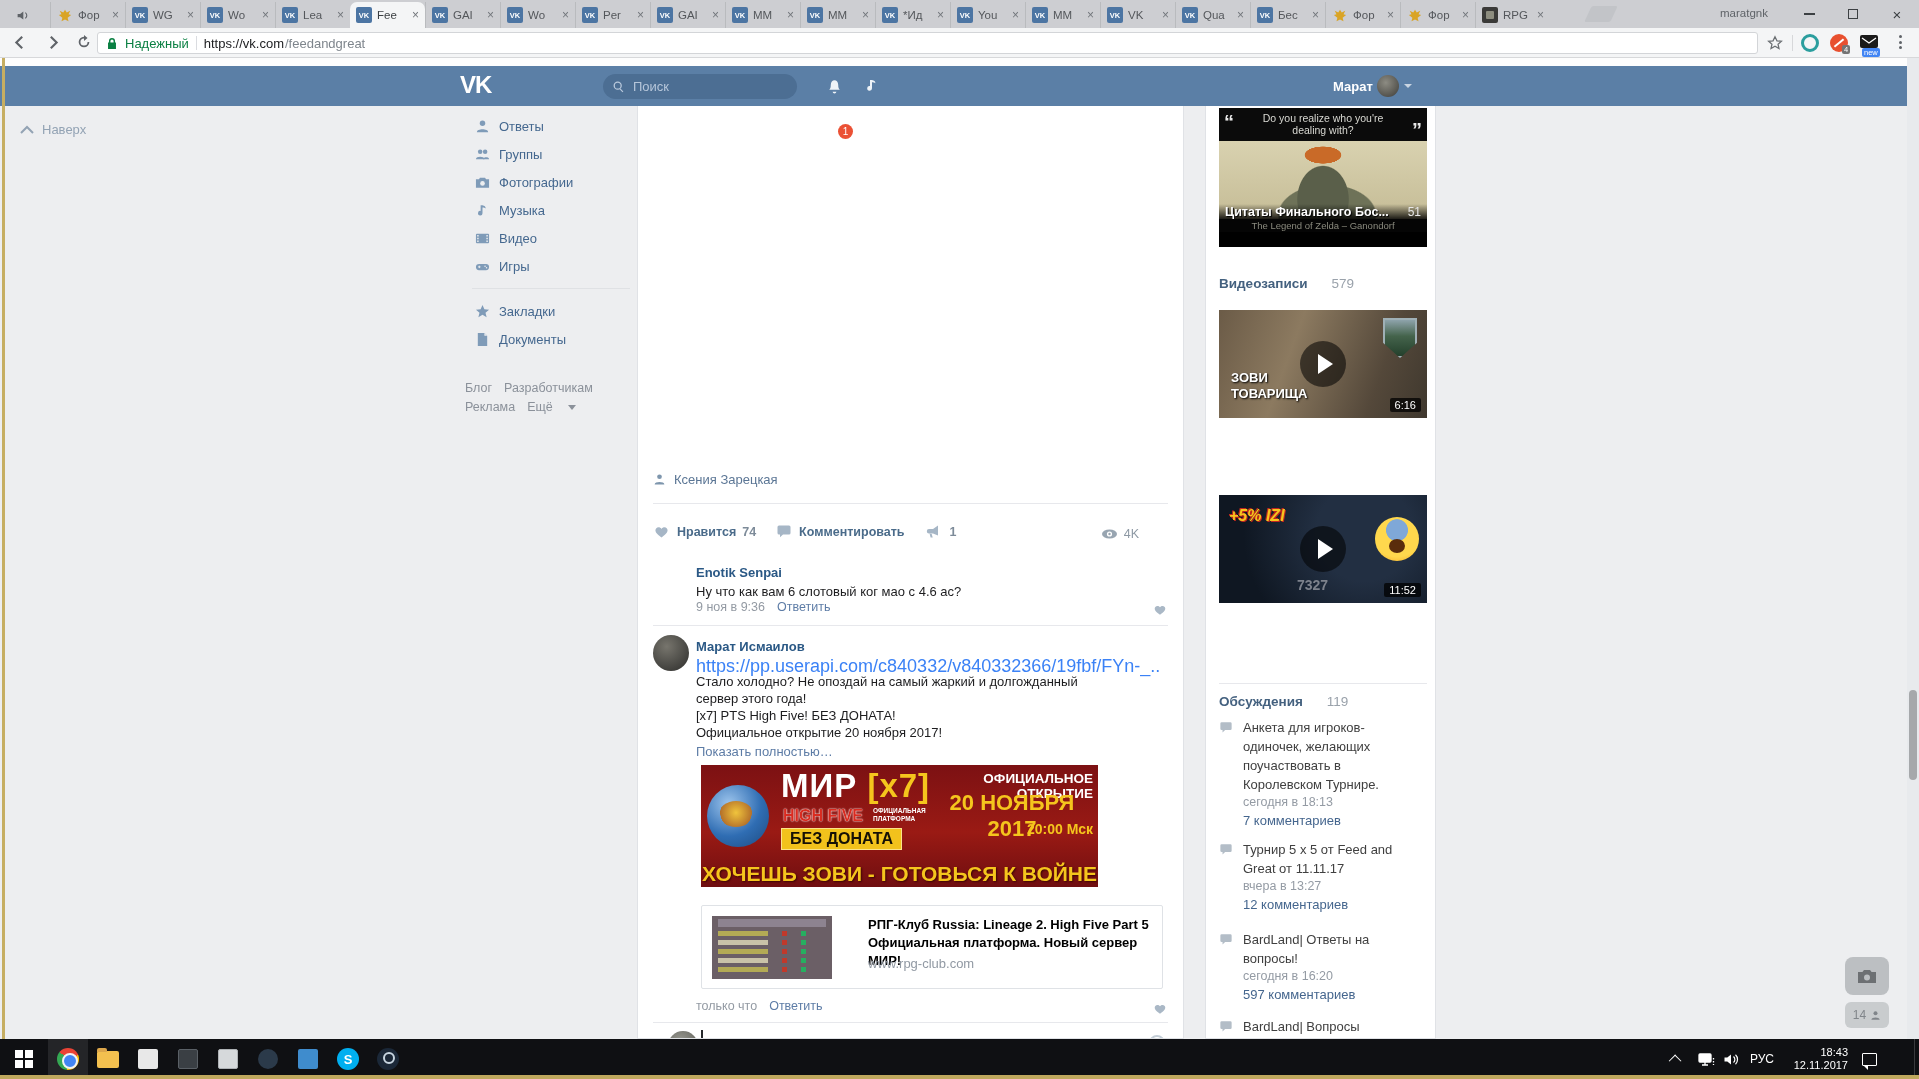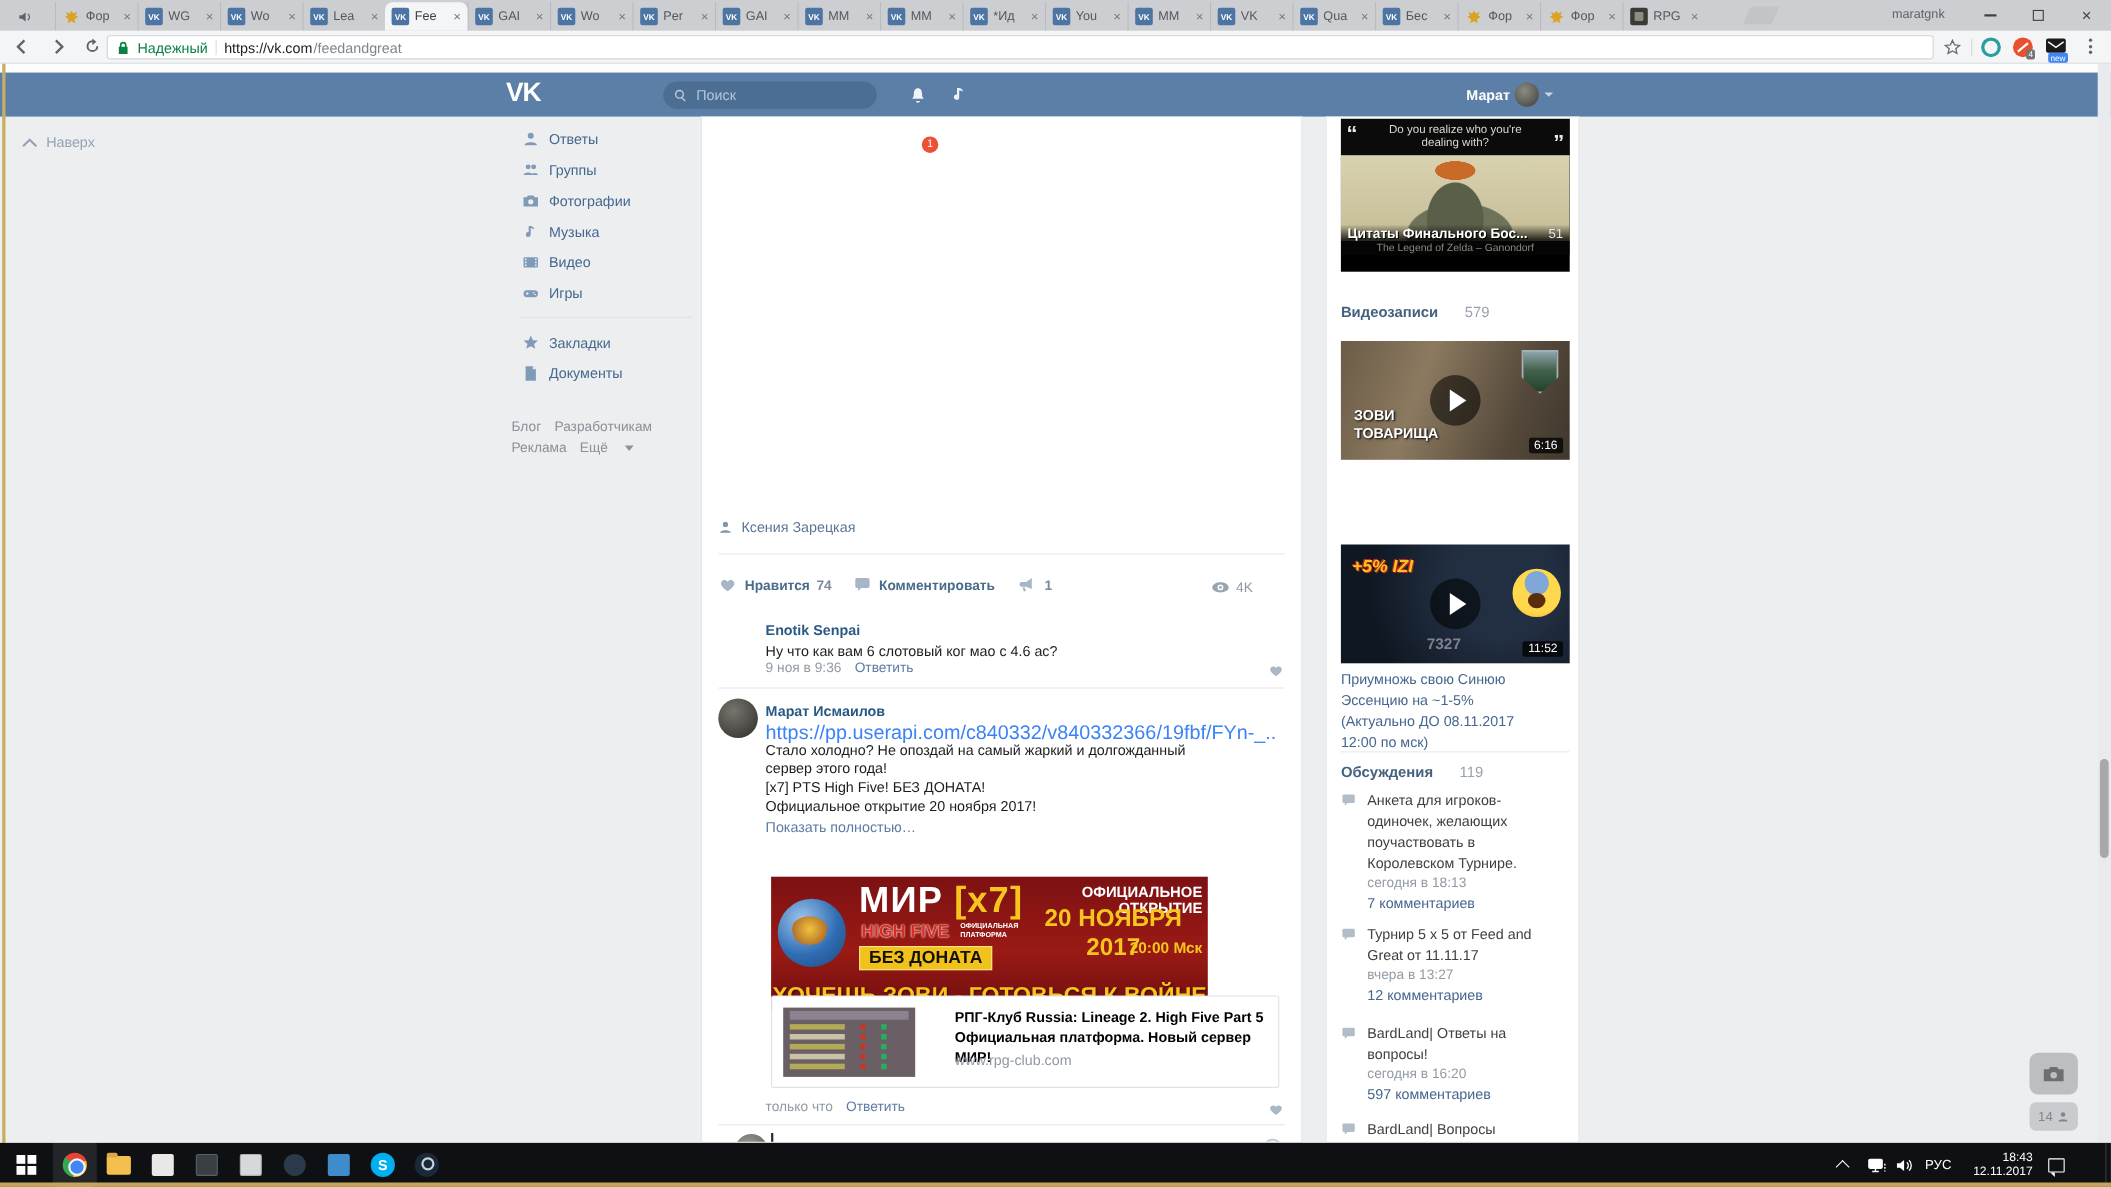--- a/index.html
+++ b/index.html
@@ -90,21 +90,21 @@
   .cmeta{position:absolute;left:58px;display:flex;gap:12px;font-size:12.5px;align-items:center;}
   .cmeta .dt{color:#939aa3;}
   .cmeta .rp{color:#5d7ca6;}
   .cheart{position:absolute;right:16px;color:#aab8c6;display:flex;}
   .clink{position:absolute;left:58px;color:#3b82f6;font-size:18px;}
   .cavatar{position:absolute;left:15px;width:36px;height:36px;border-radius:50%;
            background:radial-gradient(circle at 38% 32%,#77756d,#2c2c2a);}
 
   
   .banner{position:absolute;left:63px;top:659px;width:397px;height:122px;
-          background:linear-gradient(180deg,#7c1113,#9a1a14 55%,#6f0e10);overflow:hidden;margin-top:32px;}
+          background:linear-gradient(180deg,#7c1113,#9a1a14 55%,#6f0e10);overflow:hidden;}
   .b-globe{position:absolute;left:6px;top:20px;width:62px;height:62px;border-radius:50%;
            background:radial-gradient(circle at 35% 30%,#9cc4ec,#2f6db3 55%,#1d4a80);}
   .b-globe::after{content:"";position:absolute;left:12px;top:16px;width:34px;height:26px;border-radius:50%;
            background:radial-gradient(circle at 50% 45%,#f0c43c,#b5722a 70%,transparent 72%);}
   .b-mir{position:absolute;left:80px;top:2px;font-size:33px;font-weight:bold;color:#fff;letter-spacing:1px;}
   .b-x7{color:#f5c51d;}
   .b-hf{position:absolute;left:82px;top:42px;font-size:16px;font-weight:bold;color:#d92b20;
         text-shadow:0 0 2px #fff,0 0 1px #fff;}
   .b-plat{position:absolute;left:172px;top:42px;font-size:6.5px;color:#fff;width:52px;line-height:8px;font-weight:bold;}
   .b-nd{position:absolute;left:80px;top:63px;background:#f2c21c;color:#151005;font-weight:bold;font-size:16px;
@@ -687,21 +687,20 @@
       <div class="dur">6:16</div>
     </div>
 
     <div class="vidthumb v2bg" style="top:389px">
       <div class="v2txt">+5% IZI</div>
       <div class="v2emoji"></div>
       <div class="v2num">7327</div>
       <div class="play"></div>
       <div class="dur">11:52</div>
     </div>
-    <div class="vcap" style="top:502px;width:185px">Приумножь свою Синюю Эссенцию на ~1-5% (Актуально ДО 08.11.2017 12:00 по мск)</div>
 
     <div class="rsep" style="top:577px"></div>
 
     <div class="sec-head" style="top:588px">
       <span class="t">Обсуждения</span>
       <span class="c">119</span>
     </div>
 
     <div class="disc" style="top:612px">
       <span class="bub">

